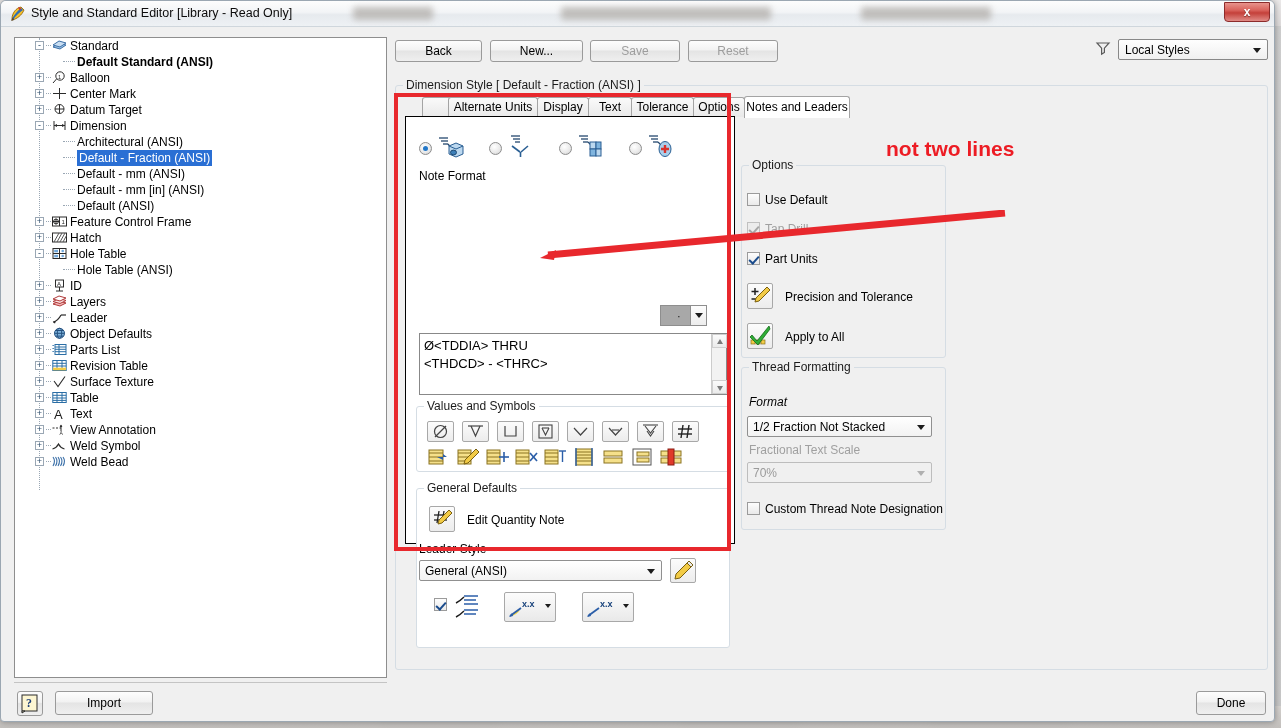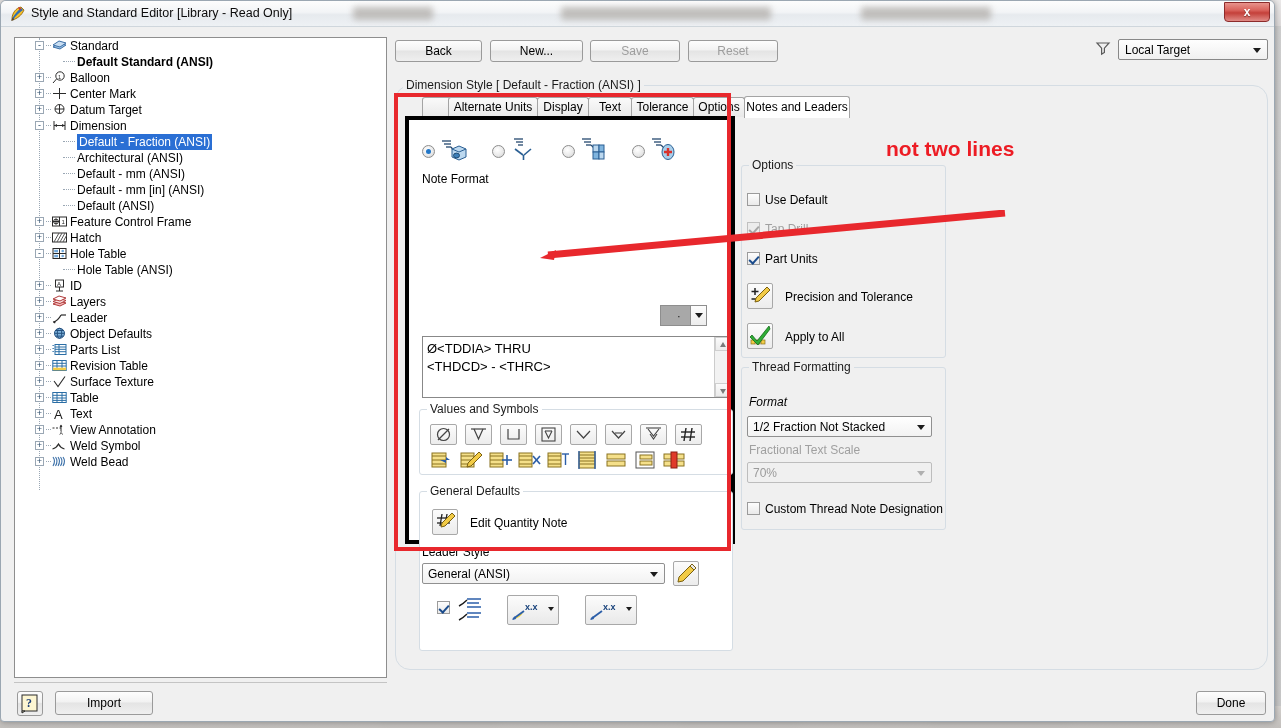--- a/index.html
+++ b/index.html
@@ -114,38 +114,38 @@
   }
   .cb-arrow.dis { border-top-color:#b0b0b0; }
 
   
   .group { position:absolute; border:1px solid #d5dde4; border-radius:3px; }
   .group > .glabel {
     position:absolute; top:-8px; left:7px; background:#f0f0f0;
     padding:0 3px; font-size:12px; color:#1b1b1b;
   }
 
-  #dimstyle-group { left:394px; top:84px; width:873px; height:585px;border-radius:15px; }
+  #dimstyle-group { left:394px; top:84px; width:873px; height:585px; }
 
   
   .tabstrip { position:absolute; left:404px; top:96px; height:20px; }
   .tab {
     position:absolute; top:0; height:20px; line-height:19px;
     background:linear-gradient(to bottom,#fafafa,#e9e9e9);
     border:1px solid #a4a4a4; border-bottom:none;
     border-radius:3px 3px 0 0;
     font-size:12px; text-align:center; cursor:pointer; color:#000;
   }
   .tab.active {
     background:#fff; z-index:5; height:22px; line-height:20px; top:-1px;
     border-color:#a4a4a4;
   }
   #tabpage {
     position:absolute; left:404px; top:115px; width:330px; height:428px;
-    background:#fff; border:4px solid #000000;
+    background:#fff; border:1px solid #000000;
   }
 
   
   .radio-row { position:absolute; left:8px; top:15px; width:300px; height:32px; }
   .radio {
     position:absolute; width:13px; height:13px; border-radius:50%;
     background:radial-gradient(circle at 40% 35%, #ffffff 0%, #e8e8e8 60%, #c8c8c8 100%);
     border:1px solid #8d8d8d; cursor:pointer;
   }
   .radio.on::after {
@@ -306,25 +306,25 @@
                 <line x1="13" y1="2" x2="13" y2="11"></line>
                 <line x1="2" y1="6.5" x2="13" y2="6.5"></line>
               </g>
               <polygon points="2,6.5 5,5 5,8" fill="#2b2b2b"></polygon>
               <polygon points="13,6.5 10,5 10,8" fill="#2b2b2b"></polygon>
             </svg></span>
           <span class="tree-label" style="left: 55px;">Dimension</span>
         </div>
         <div class="tree-row">
           <span class="dots" style="left: 48px; width: 12px;"></span>
+          <span class="tree-label" style="left: 62px;">Architectural (ANSI)</span>
+        </div>
+        <div class="tree-row">
+          <span class="dots" style="left: 48px; width: 12px;"></span>
           <span class="tree-label sel" style="left: 62px;">Default - Fraction (ANSI)</span>
-        </div>
-        <div class="tree-row">
-          <span class="dots" style="left: 48px; width: 12px;"></span>
-          <span class="tree-label" style="left: 62px;">Architectural (ANSI)</span>
         </div>
         <div class="tree-row">
           <span class="dots" style="left: 48px; width: 12px;"></span>
           <span class="tree-label" style="left: 62px;">Default - mm (ANSI)</span>
         </div>
         <div class="tree-row">
           <span class="dots" style="left: 48px; width: 12px;"></span>
           <span class="tree-label" style="left: 62px;">Default - mm [in] (ANSI)</span>
         </div>
         <div class="tree-row">
@@ -527,21 +527,21 @@
   <div class="btn" id="btn-new">New...</div>
   <div class="btn disabled" id="btn-save">Save</div>
   <div class="btn disabled" id="btn-reset">Reset</div>
 
   <span id="filter-icon">
     <svg width="16" height="16" viewBox="0 0 16 16">
       <path d="M2 3 h12 l-4.6 5.2 v4.3 l-2.8 1.6 v-5.9 z" fill="none" stroke="#5a5a5a" stroke-width="1.2"></path>
     </svg>
   </span>
   <div id="filter-combo">
-    <span class="cb-text">Local Target</span>
+    <span class="cb-text">Local Styles</span>
     <span class="cb-arrow"></span>
   </div>
 
   <div class="group" id="dimstyle-group">
     <span class="glabel">Dimension Style [ Default - Fraction (ANSI) ]</span>
   </div>
 
   <div class="tabstrip" id="tabstrip">
       <div class="tab" style="left: 17px; width: 44px; padding-left: 38px;">Units</div>
       <div class="tab" style="left: 43px; width: 90px;">Alternate Units</div>

